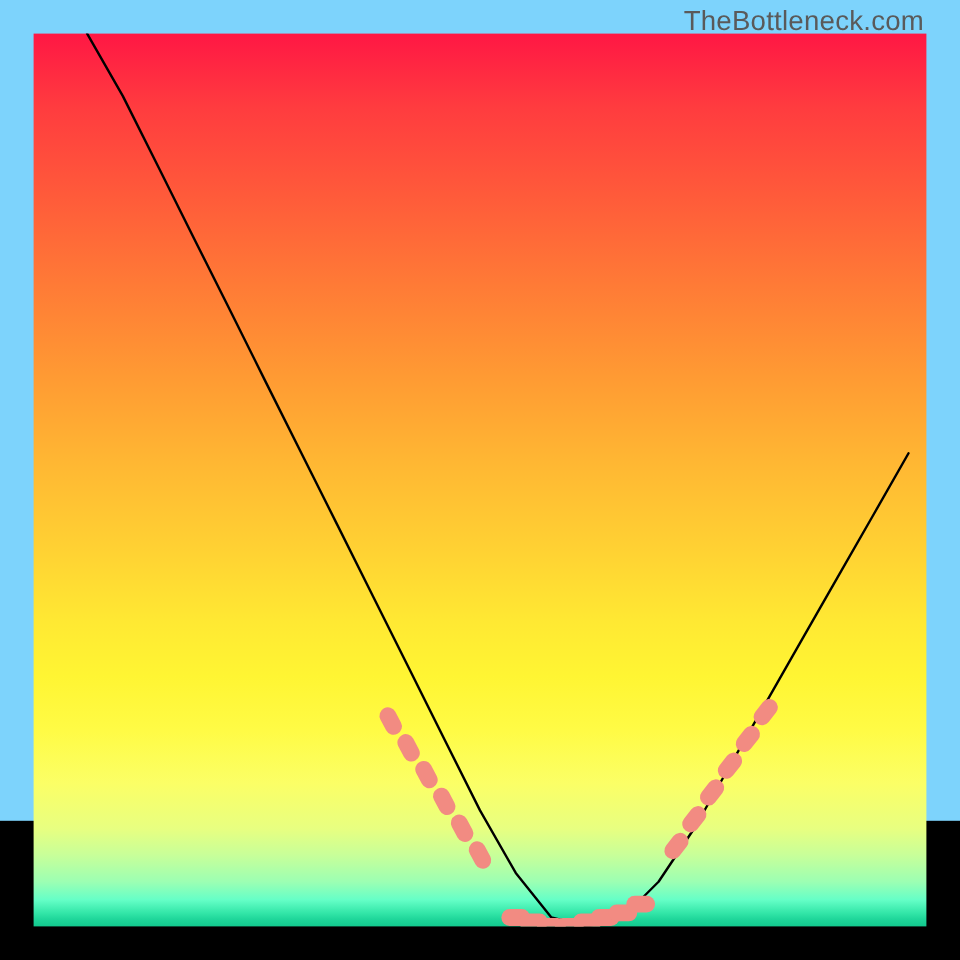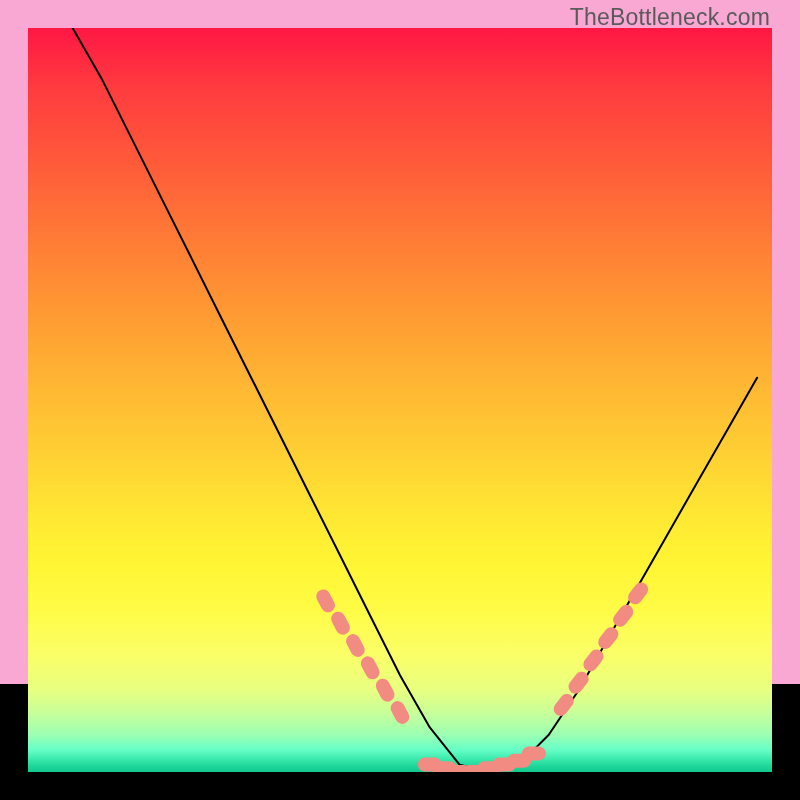--- a/index.html
+++ b/index.html
@@ -10,21 +10,21 @@
     background: #000;
     overflow: hidden;
     font-family: Arial, Helvetica, sans-serif;
   }
   .frame {
     position: absolute;
     top: 0;
     left: 0;
     width: 800px;
     height: 684px;
-    background: #f9a8d4;
+    background: #7dd3fc;
   }
   .plot-area {
     position: absolute;
     top: 28px;
     left: 28px;
     width: 744px;
     height: 744px;
     
     background:
       linear-gradient(to bottom,

